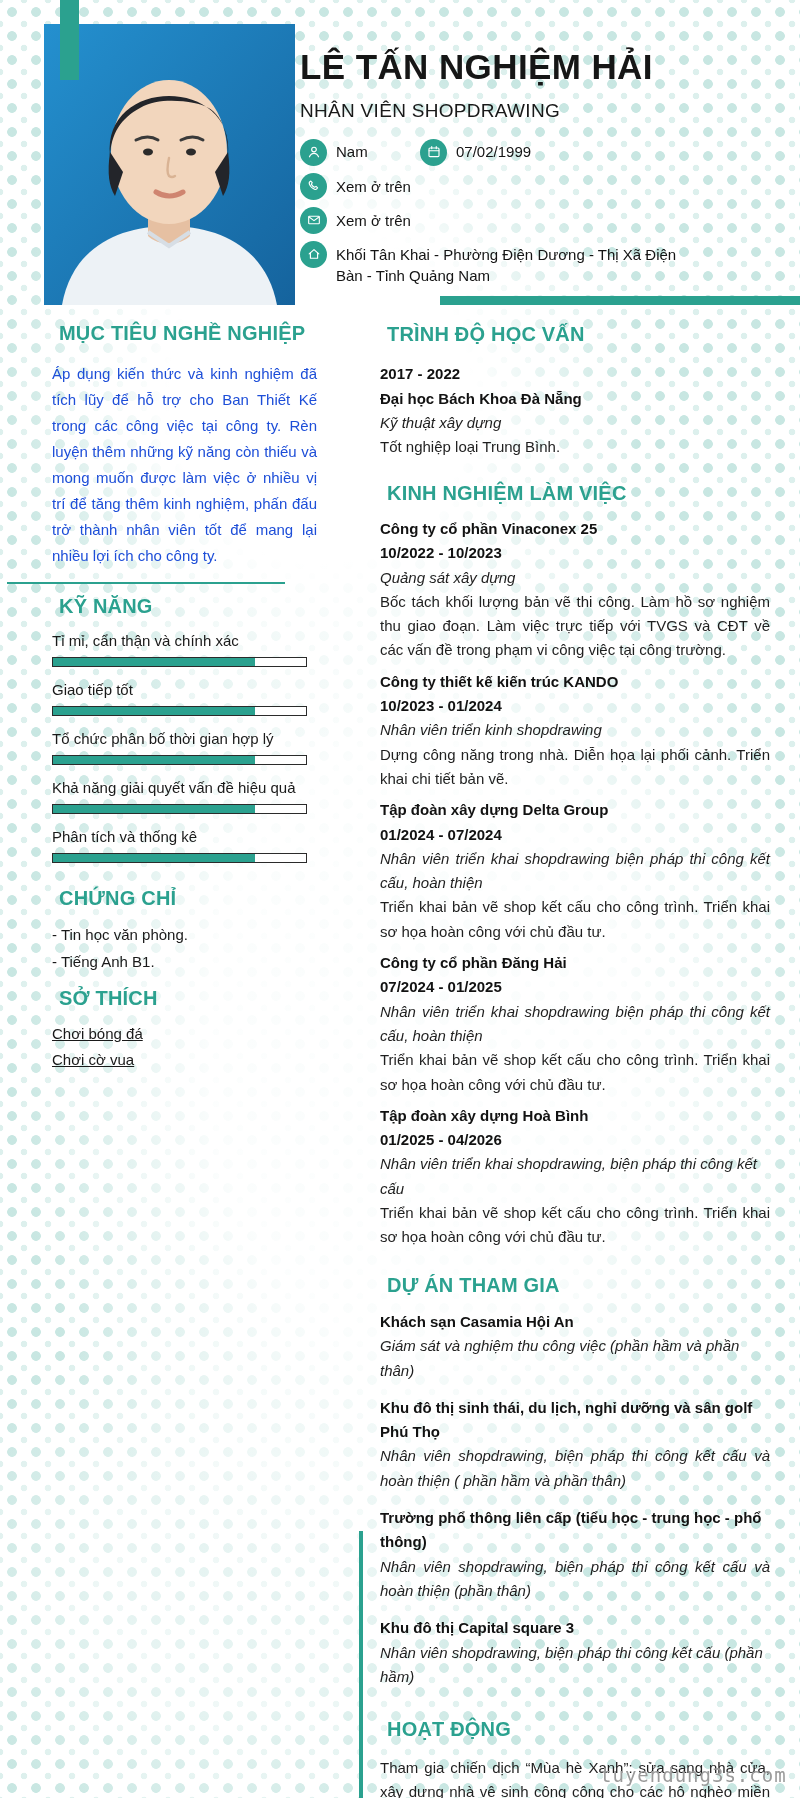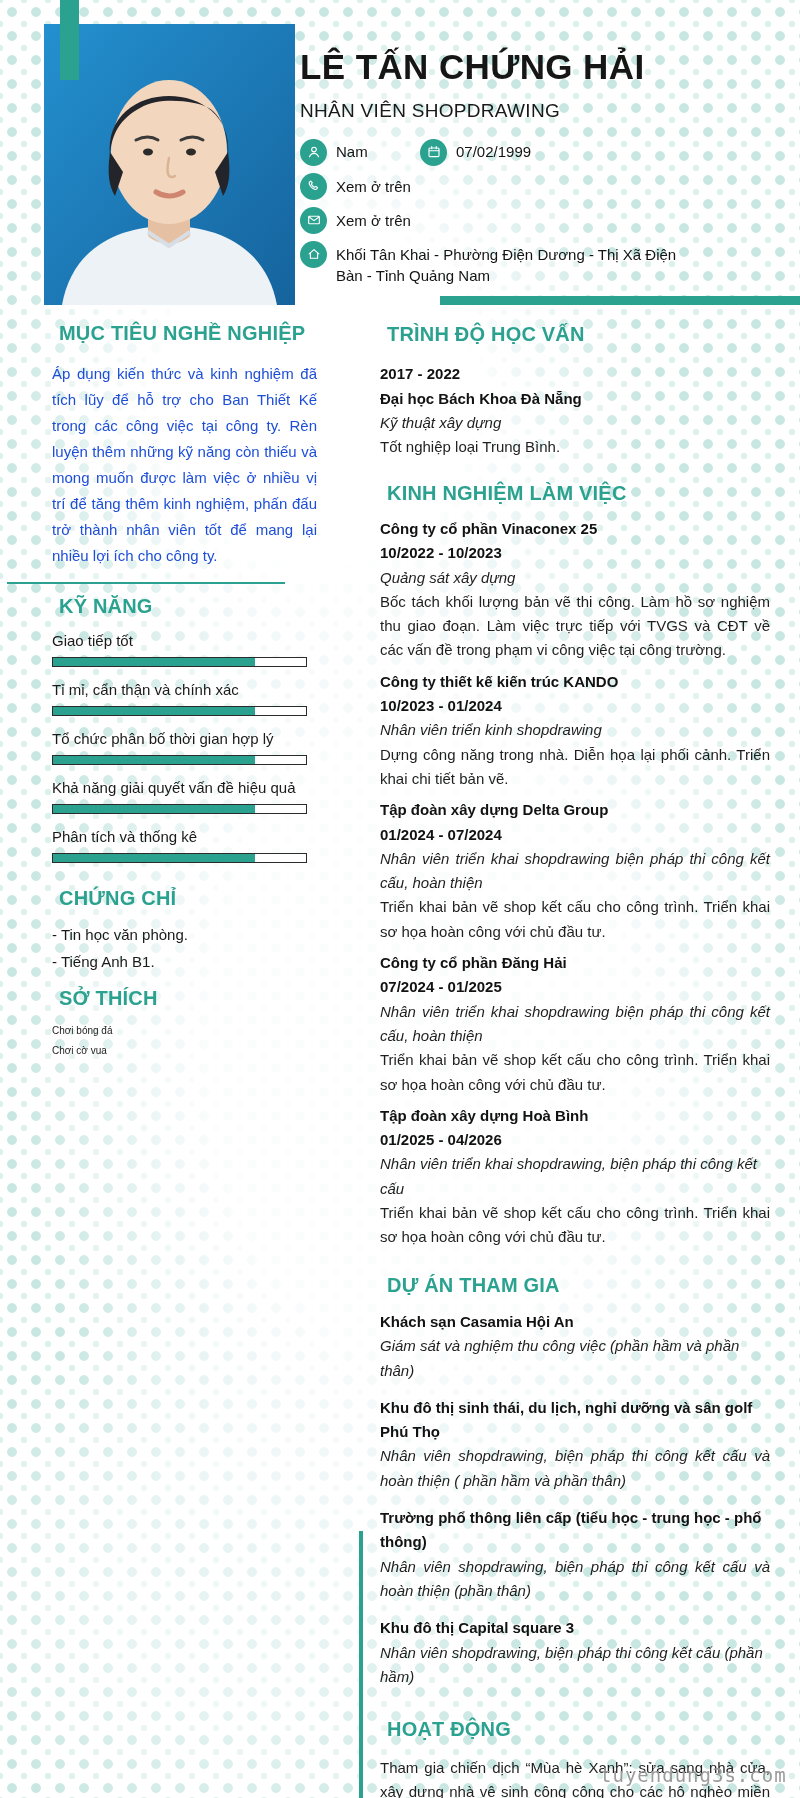--- a/index.html
+++ b/index.html
@@ -62,21 +62,21 @@
 
   .skill { margin-top:14px; }
   .skill-label { font-size:15px; color:#1a1a1a; margin-bottom:8px; }
   .skill-bar { width:255px; height:10px; background:#fff; border:1.6px solid var(--bar-border,#2b2b2b); }
   .skill-fill { height:100%; background:var(--accent); }
 
   .certs-h { margin-top:24px; }
   .cert-list { margin-top:14px; font-size:15px; line-height:1.45; color:#1a1a1a; }
   .cert-list div { margin-bottom:6px; }
   .hobby-h { margin-top:14px; }
-  .hobby-list { margin-top:15px; font-size:10px; color:#1a1a1a; }
+  .hobby-list { margin-top:15px; font-size:15px; color:#1a1a1a;text-decoration:underline; }
   .hobby-list div { margin-bottom:9px; }
 
   
   .rc-body { font-size:15px; line-height:1.62; }
   .edu { margin-top:12px; }
   .b { font-weight:bold; color:#121212; }
   .i { font-style:italic; }
   .just { text-align:justify; }
   .exp-h { margin-top:17px; }
   .job { margin-top:7px; }
@@ -119,21 +119,21 @@
         <ellipse cx="104" cy="128" rx="5" ry="3.4" fill="#2b2b2b"></ellipse>
         <ellipse cx="147" cy="128" rx="5" ry="3.4" fill="#2b2b2b"></ellipse>
         <path d="M125 134 q-3 14 0 18 q3 2 6 0" stroke="#d9b394" stroke-width="2.4" fill="none" stroke-linecap="round"></path>
         <path d="M112 168 q13 8 27 0" stroke="#cf8570" stroke-width="5" fill="none" stroke-linecap="round"></path>
         <path d="M104 208 l21 14 21 -14" stroke="#d7dee5" stroke-width="4" fill="none"></path>
       </svg>
     </div>
     <div class="accent-tab"></div>
 
     <div class="header-block">
-      <div class="cv-name">LÊ TẤN CHỨNG HẢI</div>
+      <div class="cv-name">LÊ TẤN NGHIỆM HẢI</div>
       <div class="cv-title">NHÂN VIÊN SHOPDRAWING</div>
 
       <div class="contacts">
         <div class="contact-row">
           <div class="contact-cell first">
             <span class="cicon">
               <svg viewBox="0 0 24 24">
                   <circle cx="12" cy="8.3" r="3.5"></circle>
                   <path d="M5.2 19.2c1.5-3.7 4-5.2 6.8-5.2s5.3 1.5 6.8 5.2"></path>
                 </svg>
@@ -184,27 +184,27 @@
     <div class="header-rule"></div>
 
     <div class="left-col">
       <h2 class="sec">MỤC TIÊU NGHỀ NGHIỆP</h2>
       <p class="objective-text">Áp dụng kiến thức và kinh nghiệm đã tích lũy để hỗ trợ cho Ban Thiết Kế trong các công việc tại công ty. Rèn luyện thêm những kỹ năng còn thiếu và mong muốn được làm việc ở nhiều vị trí để tăng thêm kinh nghiệm, phấn đấu trở thành nhân viên tốt để mang lại nhiều lợi ích cho công ty.</p>
       <div class="divider"></div>
 
       <h2 class="sec skills-h">KỸ NĂNG</h2>
 
       <div class="skill">
+        <div class="skill-label">Tỉ mỉ, cẩn thận và chính xác</div>
+        <div class="skill-bar">
+            <div class="skill-fill" style="width: 80%;"></div>
+          </div>
+      </div>
+      <div class="skill">
         <div class="skill-label">Giao tiếp tốt</div>
-        <div class="skill-bar">
-            <div class="skill-fill" style="width: 80%;"></div>
-          </div>
-      </div>
-      <div class="skill">
-        <div class="skill-label">Tỉ mỉ, cẩn thận và chính xác</div>
         <div class="skill-bar">
             <div class="skill-fill" style="width: 80%;"></div>
           </div>
       </div>
       <div class="skill">
         <div class="skill-label">Tổ chức phân bố thời gian hợp lý</div>
         <div class="skill-bar">
             <div class="skill-fill" style="width: 80%;"></div>
           </div>
       </div>

